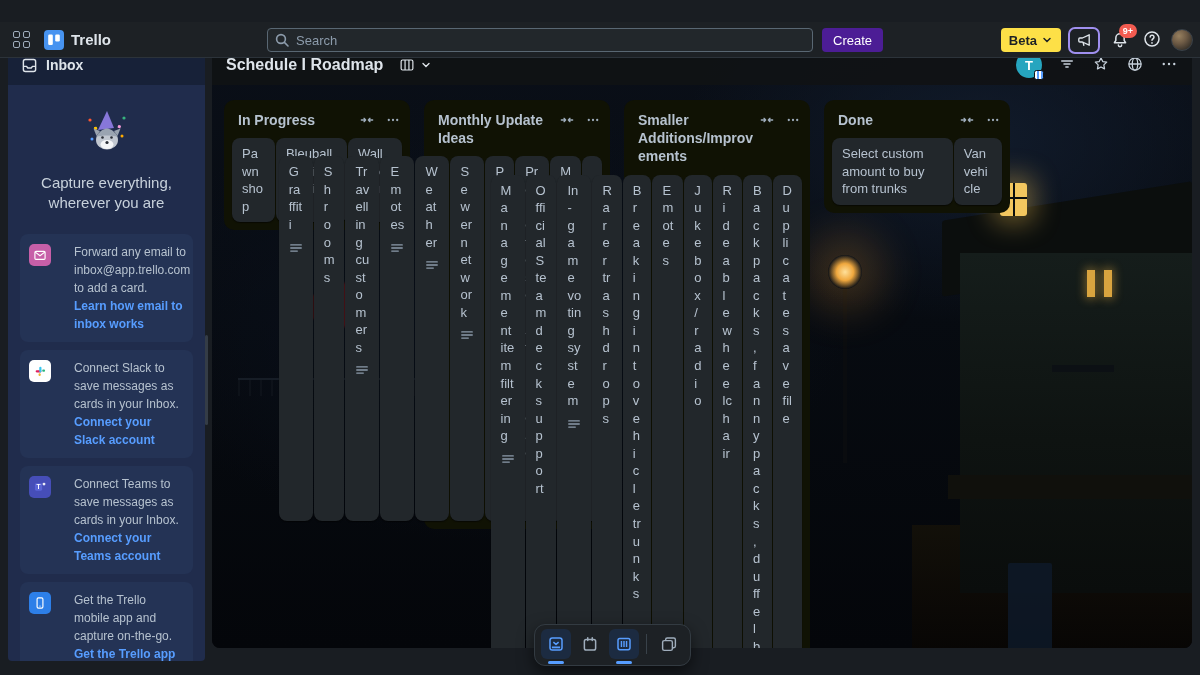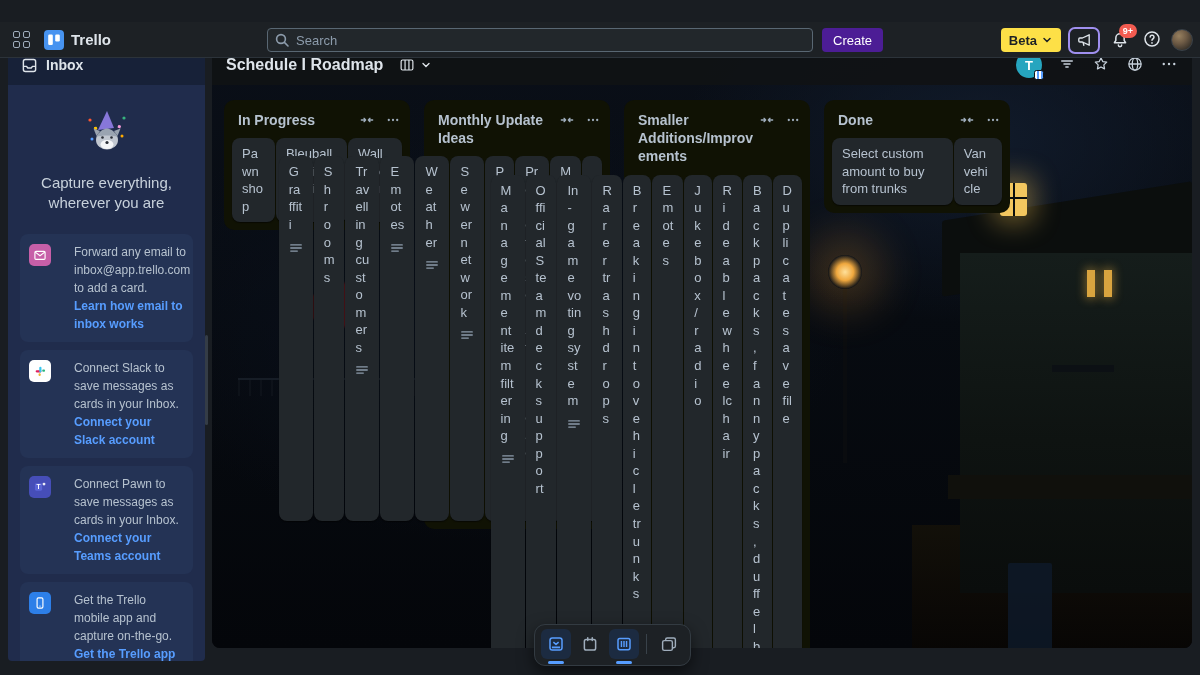--- a/index.html
+++ b/index.html
@@ -291,21 +291,21 @@
 
   <div class="tip">
     <span class="tip-icon icon" style="background: rgb(70, 78, 184);">
             <svg width="16" height="16" viewBox="0 0 22 22">
               <circle cx="16.5" cy="7" r="2" fill="#fff" opacity=".9"></circle>
               <rect x="4" y="6" width="10" height="10" rx="2" fill="#5B65D6"></rect>
               <text x="9" y="14" text-anchor="middle" font-size="9" font-weight="bold" fill="#fff" font-family="Liberation Sans, sans-serif">T</text>
             </svg>
           </span>
     <div>
-      <div class="tip-text">Connect Pawn to save messages as cards in your Inbox.</div>
+      <div class="tip-text">Connect Teams to save messages as cards in your Inbox.</div>
       <div class="tip-link">Connect your Teams account</div>
     </div>
   </div>
 
   <div class="tip">
     <span class="tip-icon icon" style="background: rgb(45, 127, 232);">
             <svg width="16" height="16" viewBox="0 0 22 22" fill="none" stroke="#fff" stroke-width="1.6">
               <rect x="7" y="4" width="8" height="14" rx="1.8"></rect>
               <circle cx="11" cy="15.2" r=".9" fill="#fff" stroke="none"></circle>
             </svg>

